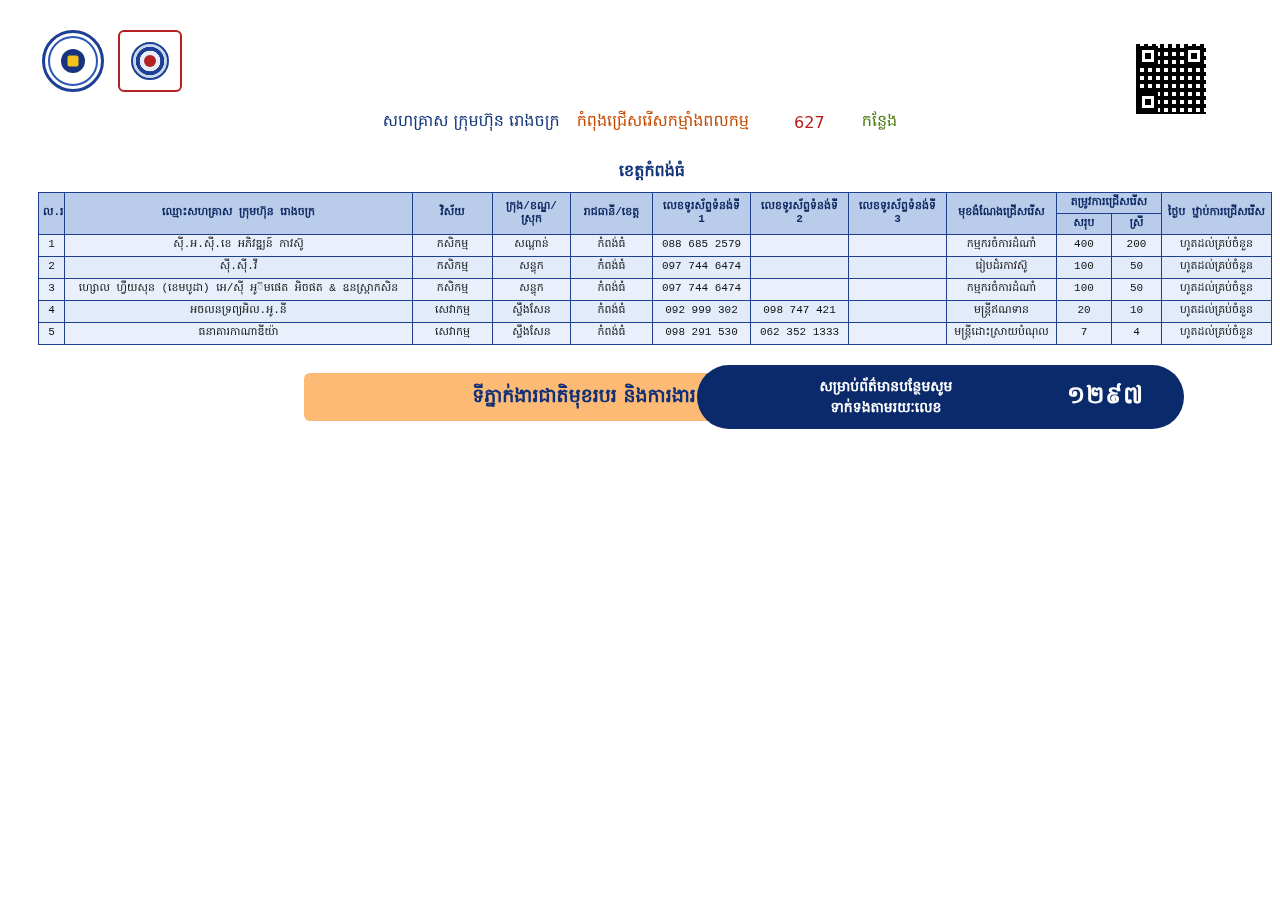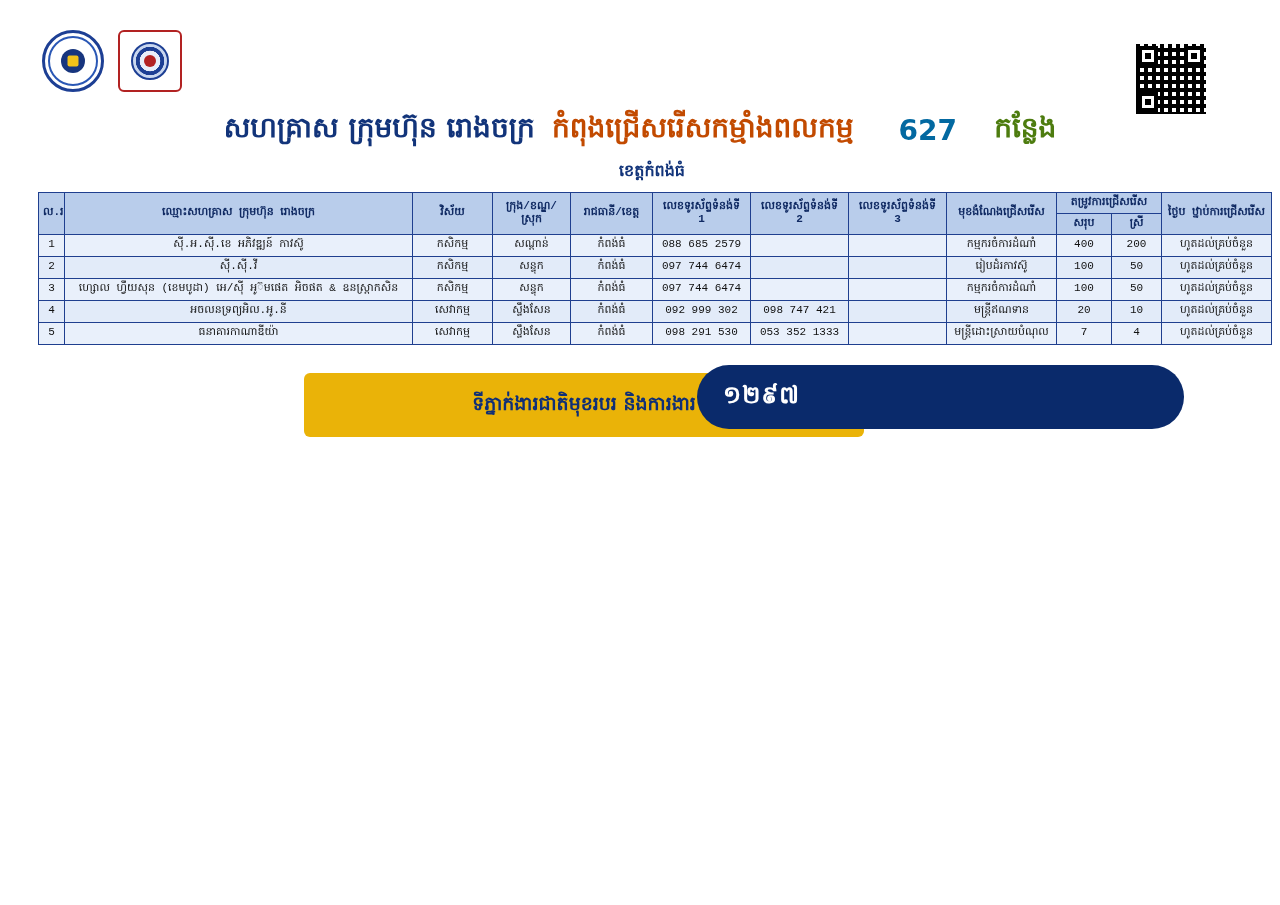--- a/index.html
+++ b/index.html
@@ -128,28 +128,28 @@
   
   .title-row {
     position: absolute;
     top: 110px;
     left: 0;
     width: 1280px;
     text-align: center;
     white-space: nowrap;
   }
   .title-a, .title-b, .title-c, .title-d {
-    font-size: 28px;
-    font-weight: bold;
+    font-size: 16px;
+    font-weight: normal;
     vertical-align: middle;
     text-align: center;
   }
   .title-a { color: #12347a; }
   .title-b { color: #c24a00; margin-left: 12px; }
-  .title-c { color: #0369a1; margin-left: 40px; }
+  .title-c { color: #b91c1c; margin-left: 40px; }
   .title-d { color: #4d7c0f; margin-left: 32px; }
 
   .subtitle {
     position: absolute;
     top: 160px;
     left: 12px;
     width: 1280px;
     text-align: center;
     font-size: 16px;
     color: #12347a;
@@ -200,22 +200,22 @@
     position: absolute;
     left: 304px;
     top: 365px;
     width: 880px;
     height: 64px;
   }
   .bar-left {
     position: absolute;
     left: 0; top: 8px;
     width: 560px;
-    height: 64px;
-    background: #eab308;
+    height: 48px;
+    background: #fdba74;
     border-radius: 6px;
     display: flex;
     align-items: center;
     justify-content: center;
     color: #0f2f77;
     font-size: 19px;
     font-weight: bold;
   }
   .bar-right {
     position: absolute;
@@ -367,31 +367,35 @@
           <td class="num">10</td>
           <td>ហូតដល់គ្រប់ចំនួន</td>
         </tr>
         <tr>
           <td class="num">5</td>
           <td class="name">ធនាគារកាណាឌីយ៉ា</td>
           <td>សេវាកម្ម</td>
           <td>ស្ទឹងសែន</td>
           <td>កំពង់ធំ</td>
           <td>098 291 530</td>
-          <td>053 352 1333</td>
+          <td>062 352 1333</td>
           <td></td>
           <td>មន្ត្រីដោះស្រាយបំណុល</td>
           <td class="num">7</td>
           <td class="num">4</td>
           <td>ហូតដល់គ្រប់ចំនួន</td>
         </tr>
       </tbody>
     </table>
   </div>
 
   <div class="footer">
     <div class="bar-left">ទីភ្នាក់ងារជាតិមុខរបរ និងការងារ</div>
     <div class="bar-right">
+      <div class="label">
+        <div>សម្រាប់ព័ត៌មានបន្ថែមសូម</div>
+        <div>ទាក់ទងតាមរយៈលេខ</div>
+      </div>
       <div class="count">១២៩៧</div>
     </div>
   </div>
 
 </div>
 
 </body></html>

